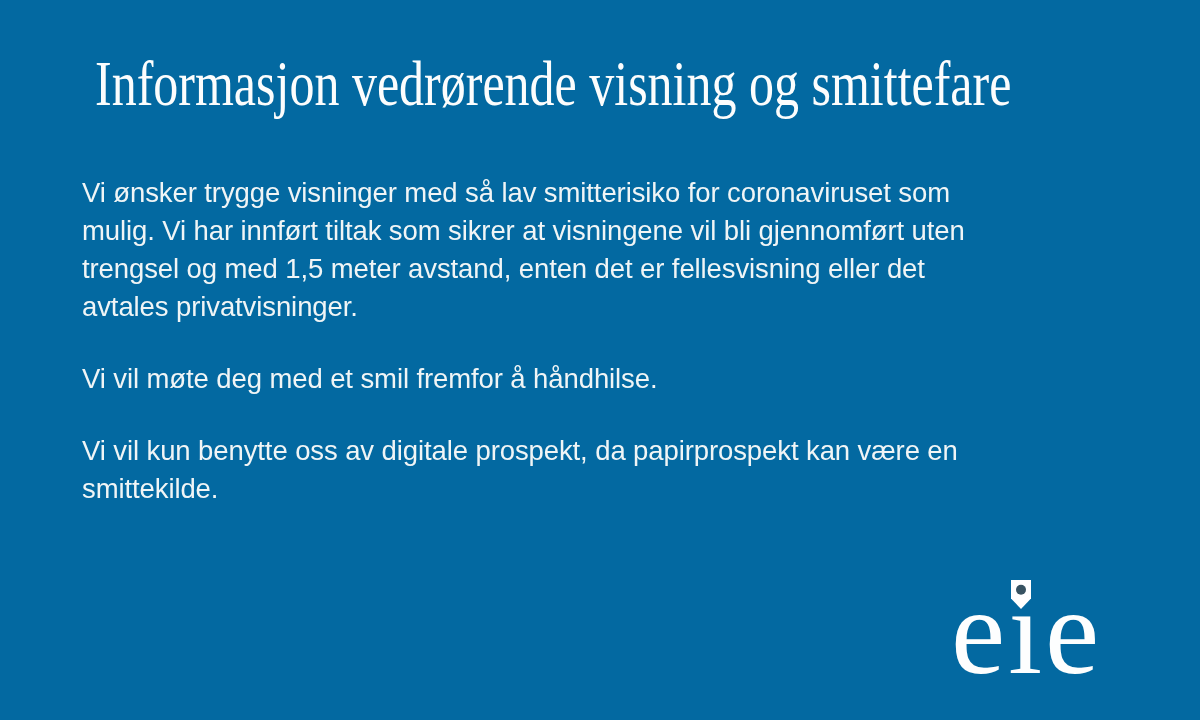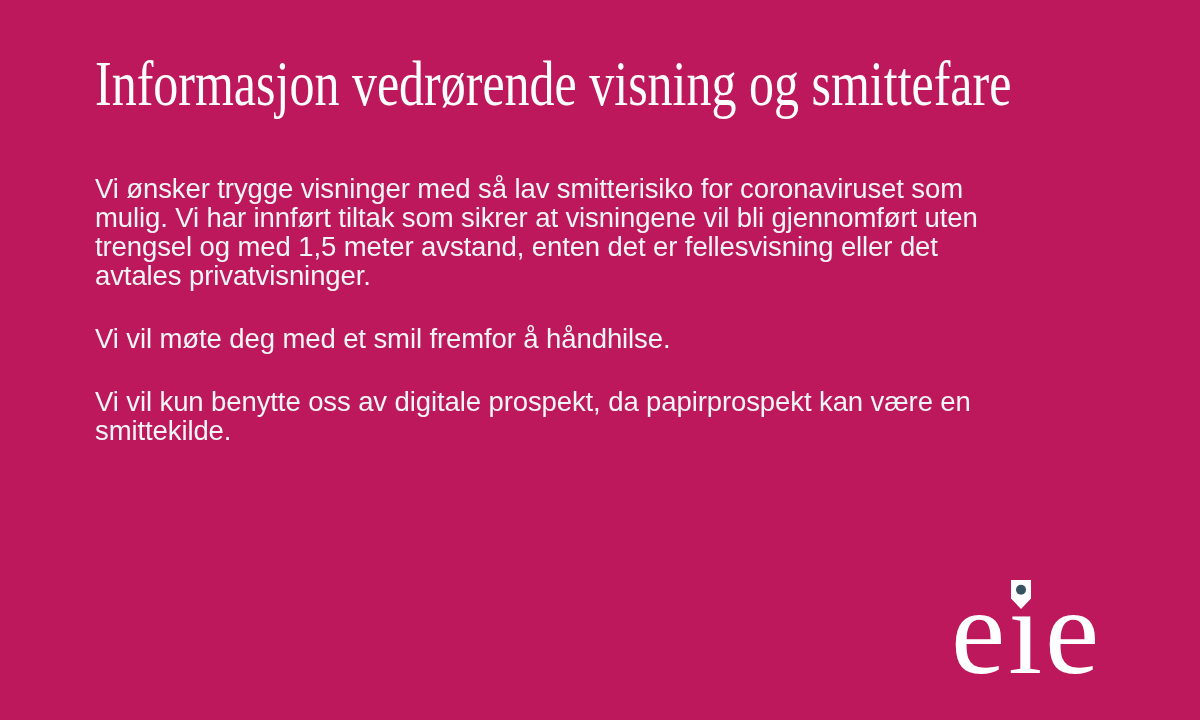--- a/index.html
+++ b/index.html
@@ -4,47 +4,47 @@
 <style>
   html, body {
     margin: 0;
     padding: 0;
     background: #375261;
   }
   .page {
     position: relative;
     width: 1200px;
     height: 720px;
-    background: #be185d;
+    background: #0369a1;
     overflow: hidden;
     font-family: "Liberation Sans", sans-serif;
   }
   .heading {
     position: absolute;
     left: 95px;
     top: 52px;
     margin: 0;
     font-family: "Liberation Serif", "DejaVu Serif", serif;
     font-weight: 400;
     font-size: 50px;
     line-height: 50px;
     color: #FCFDFD;
     letter-spacing: 0px;
     white-space: nowrap;
     transform: scaleY(1.27);
     transform-origin: left top;
   }
   .body-text {
     position: absolute;
-    left: 95px;
+    left: 82px;
     top: 174px;
     width: 1030px;
     color: #F0F5F6;
     font-size: 27.5px;
-    line-height: 29px;
+    line-height: 38px;
     letter-spacing: -0.1px;
   }
   .body-text p {
     margin: 0 0 34px 0;
     white-space: pre-line;
   }
   .logo {
     position: absolute;
     left: 951px;
     top: 580px;

